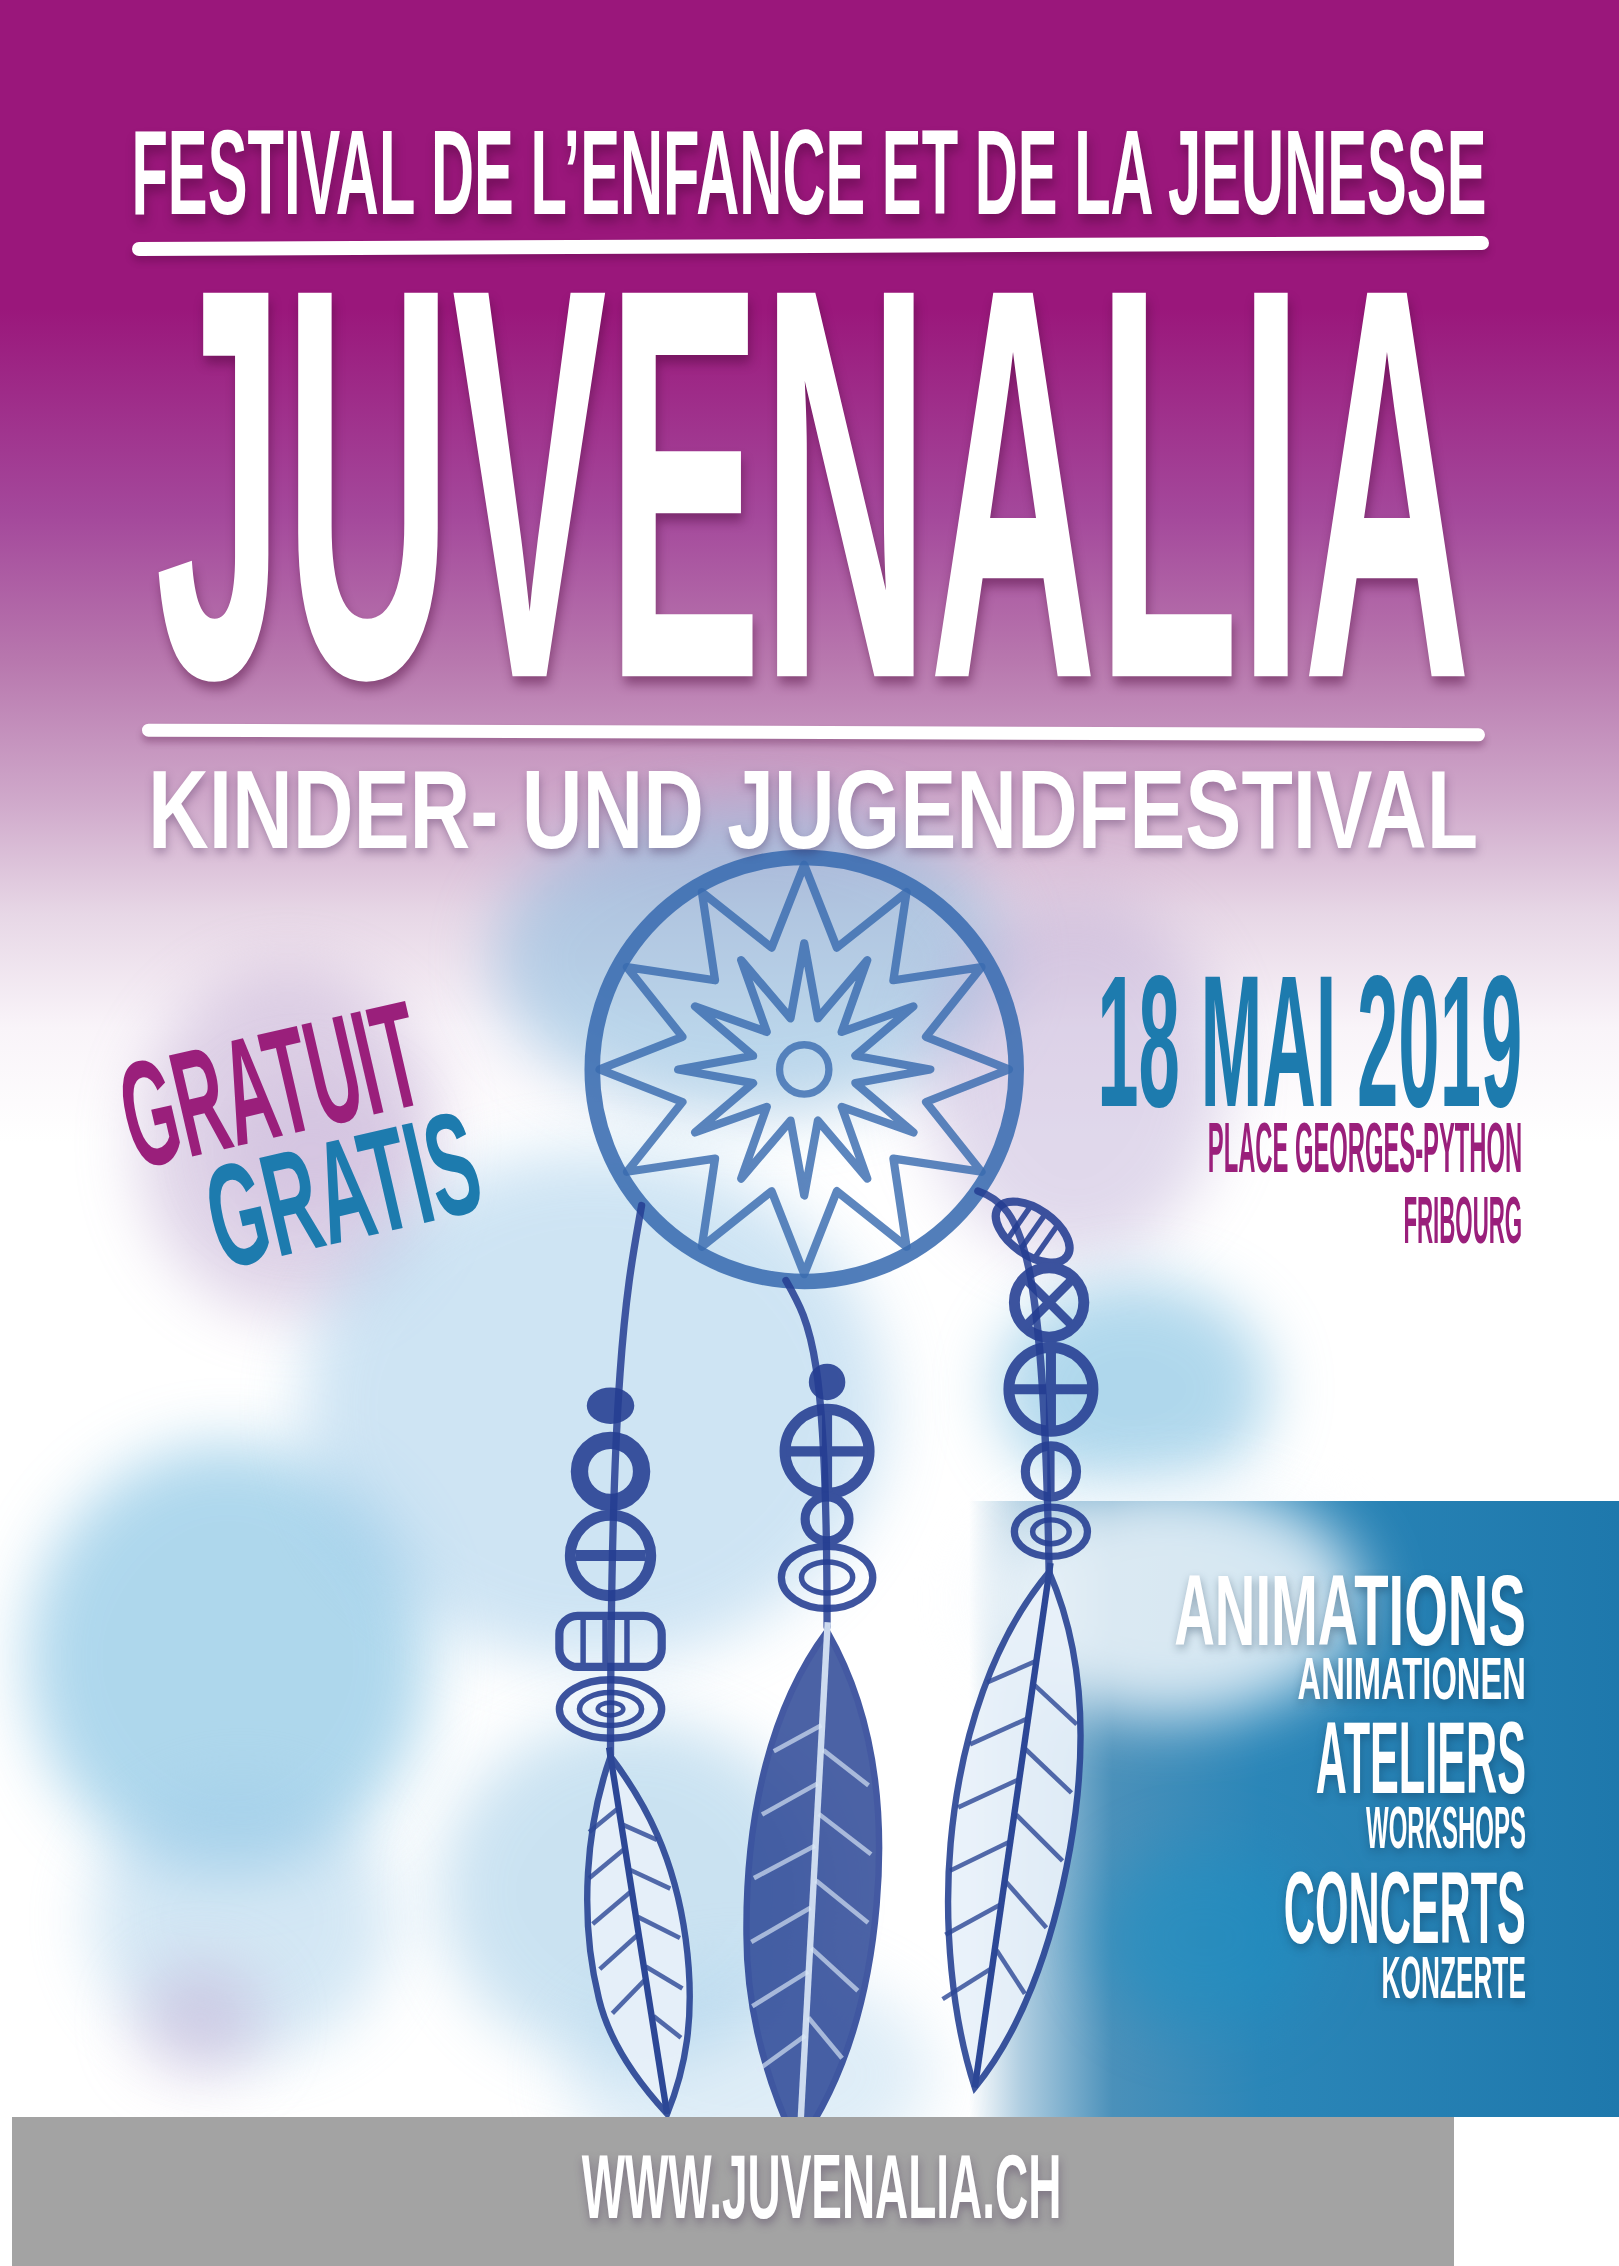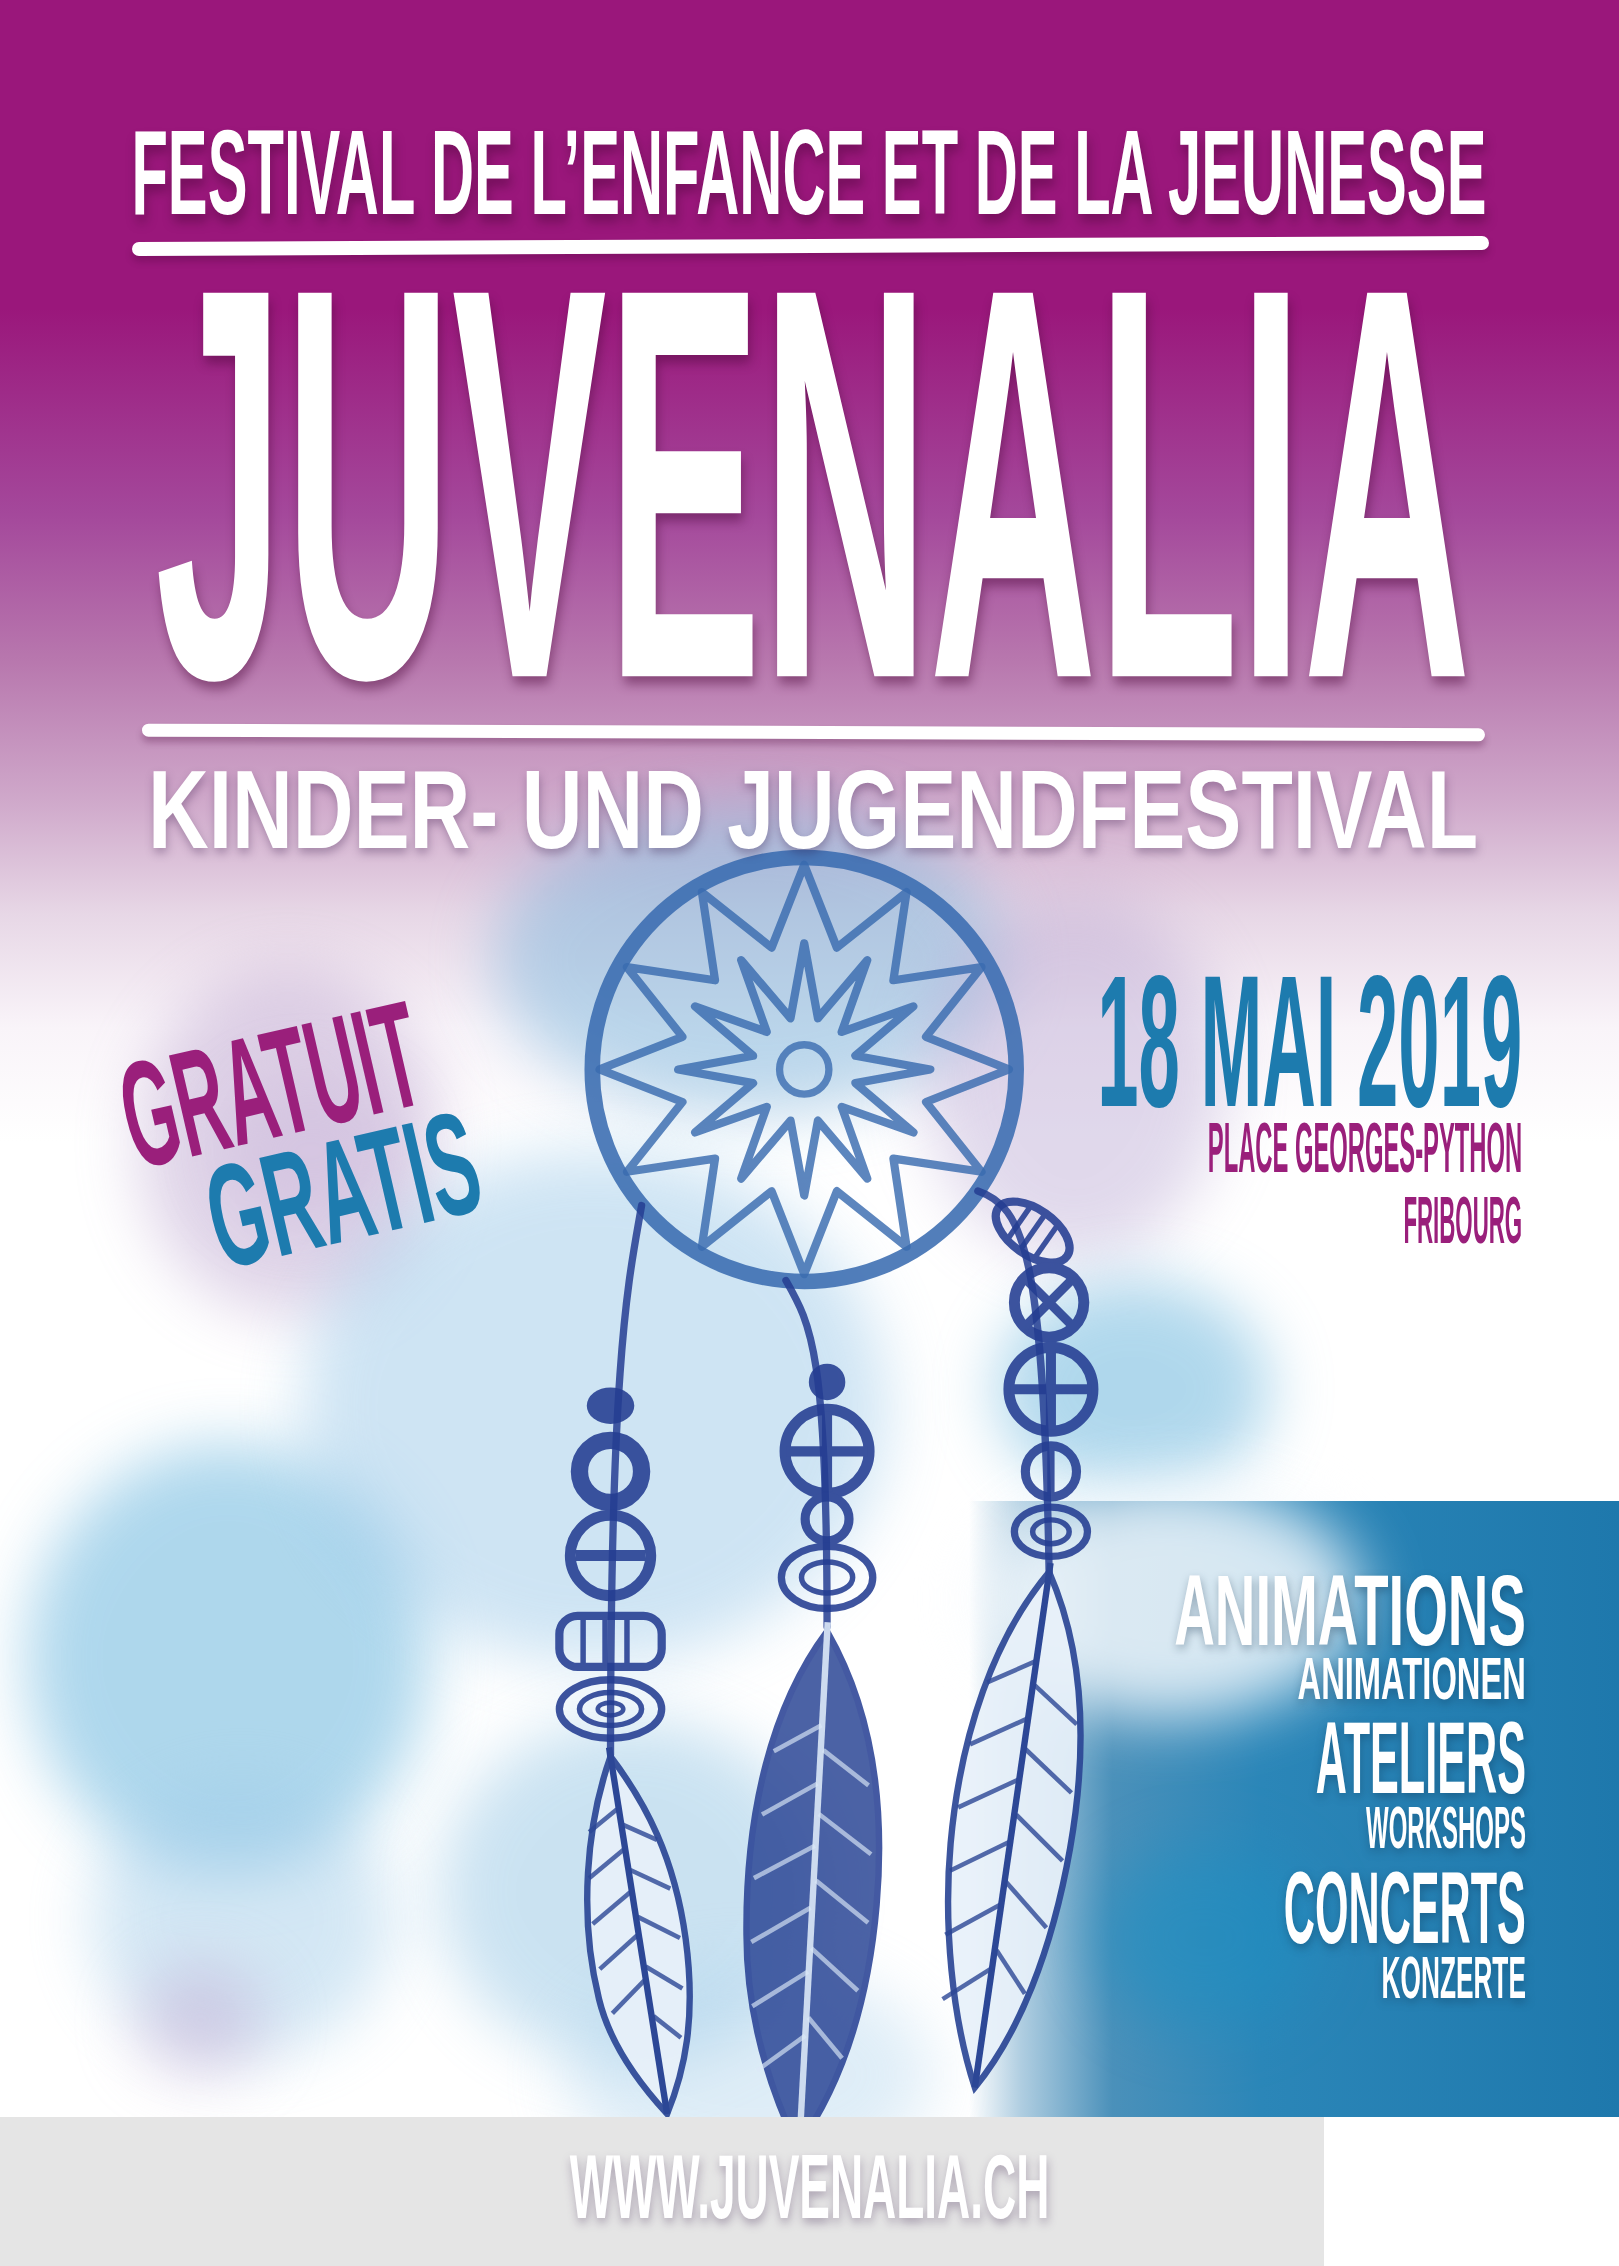--- a/index.html
+++ b/index.html
@@ -29,21 +29,21 @@
   .panel{
     left:969px;top:1501px;width:651px;height:616px;
     background:linear-gradient(90deg,
       rgba(110,165,200,0) 0%,
       rgba(110,165,200,.55) 8%,
       rgba(59,135,180,.92) 22%,
       #2b86b8 45%,
       #1e78ac 100%);
   }
   .footer-bar{
-    left:0;top:2117px;width:1324px;height:149px;background:#e5e5e5;
+    left:12px;top:2117px;width:1442px;height:149px;background:#a3a3a3;
   }
 </style>
 </head>
 <body>
 
 <div class="poster">
 
   <div class="abs bg-gradient"></div>
 
   <div>

